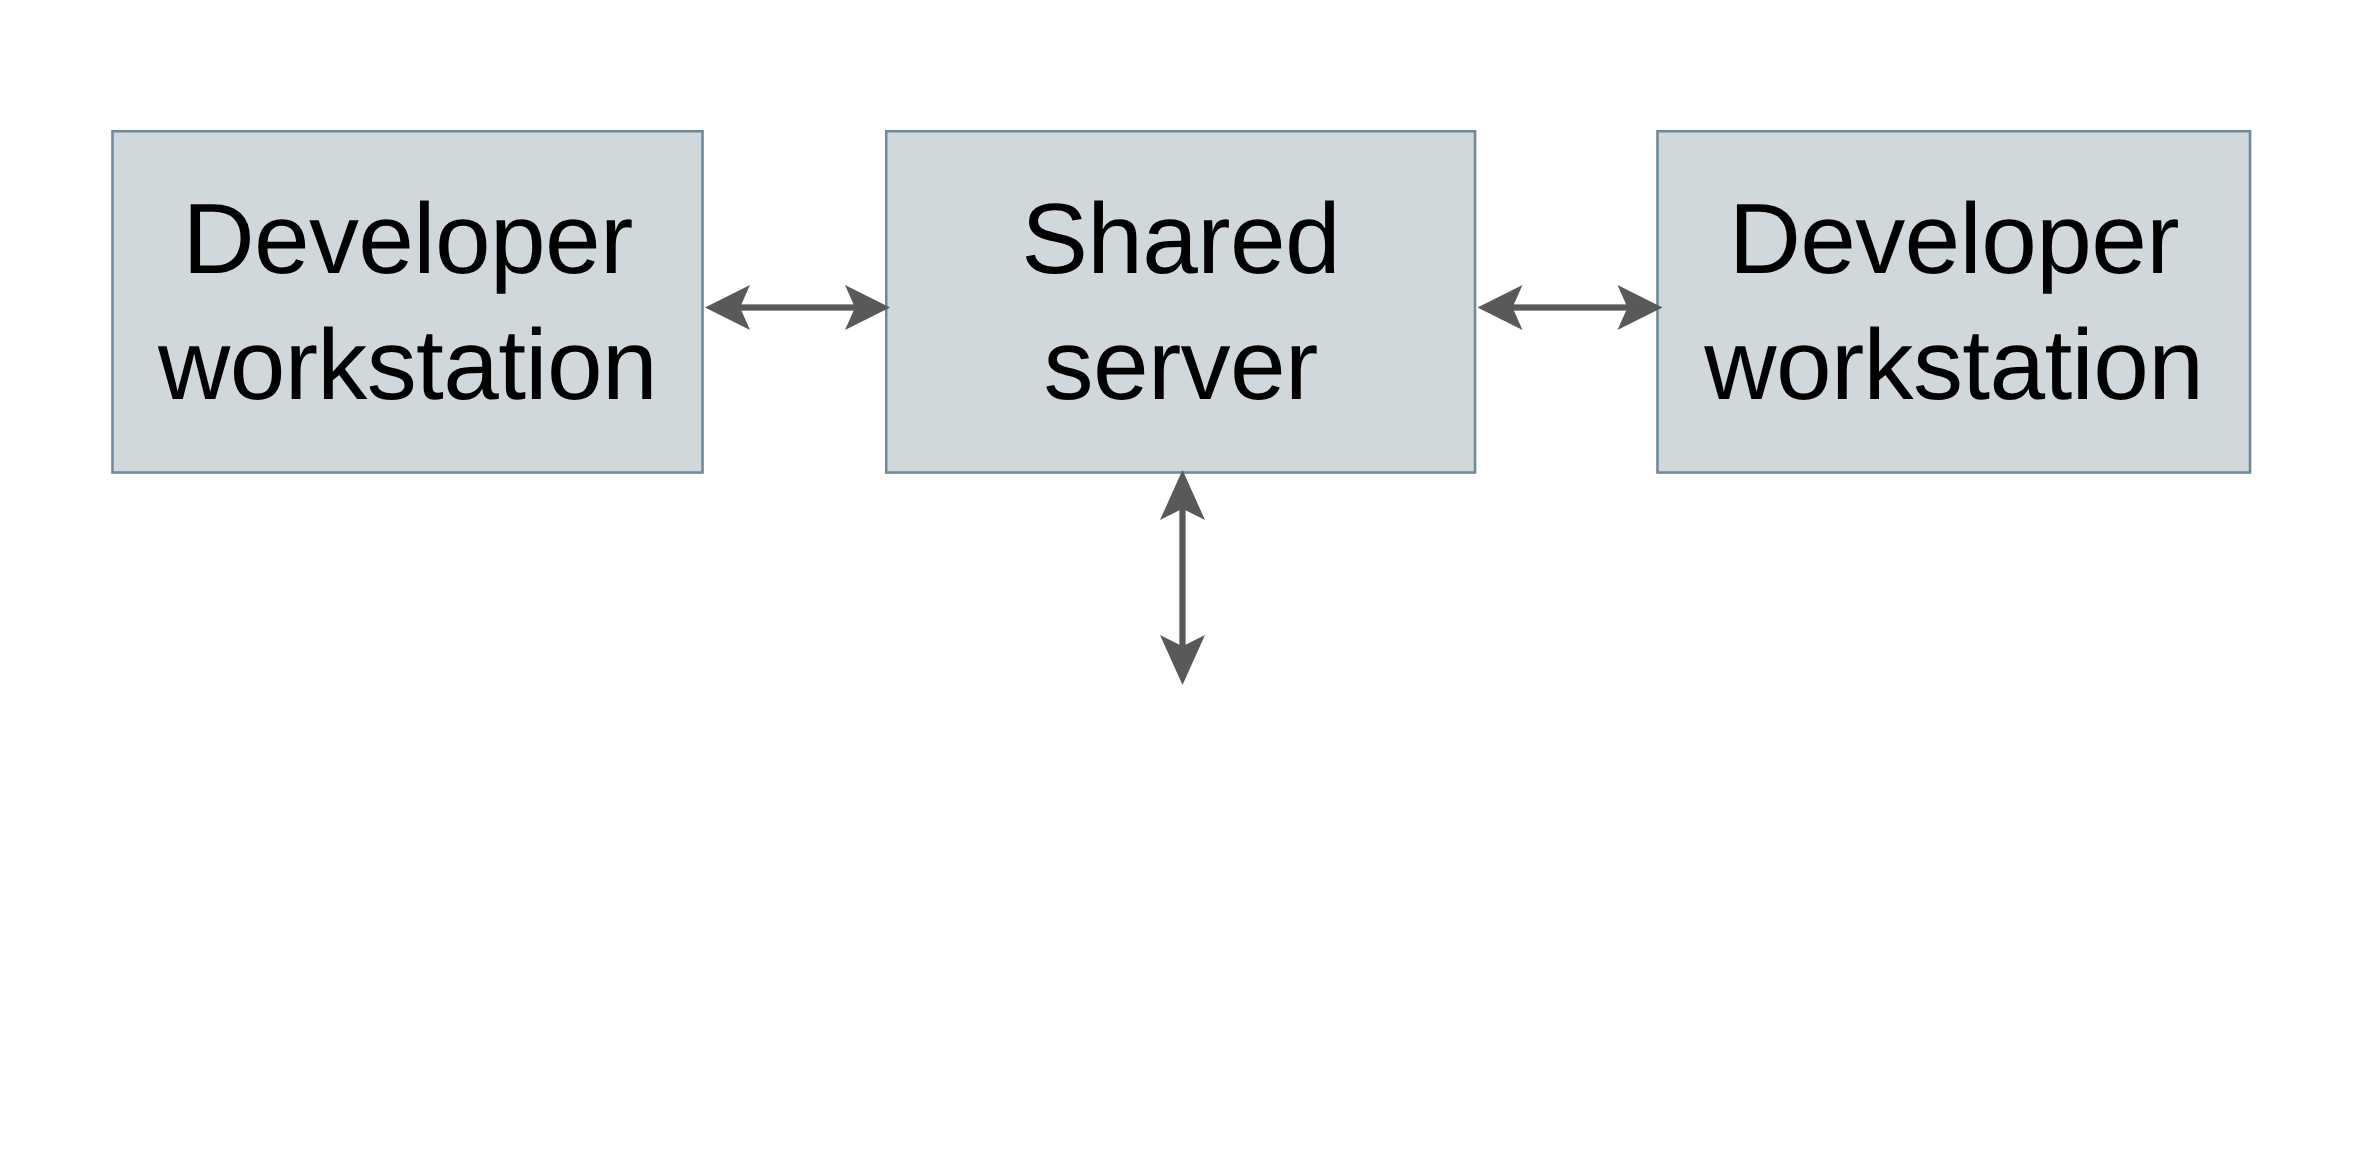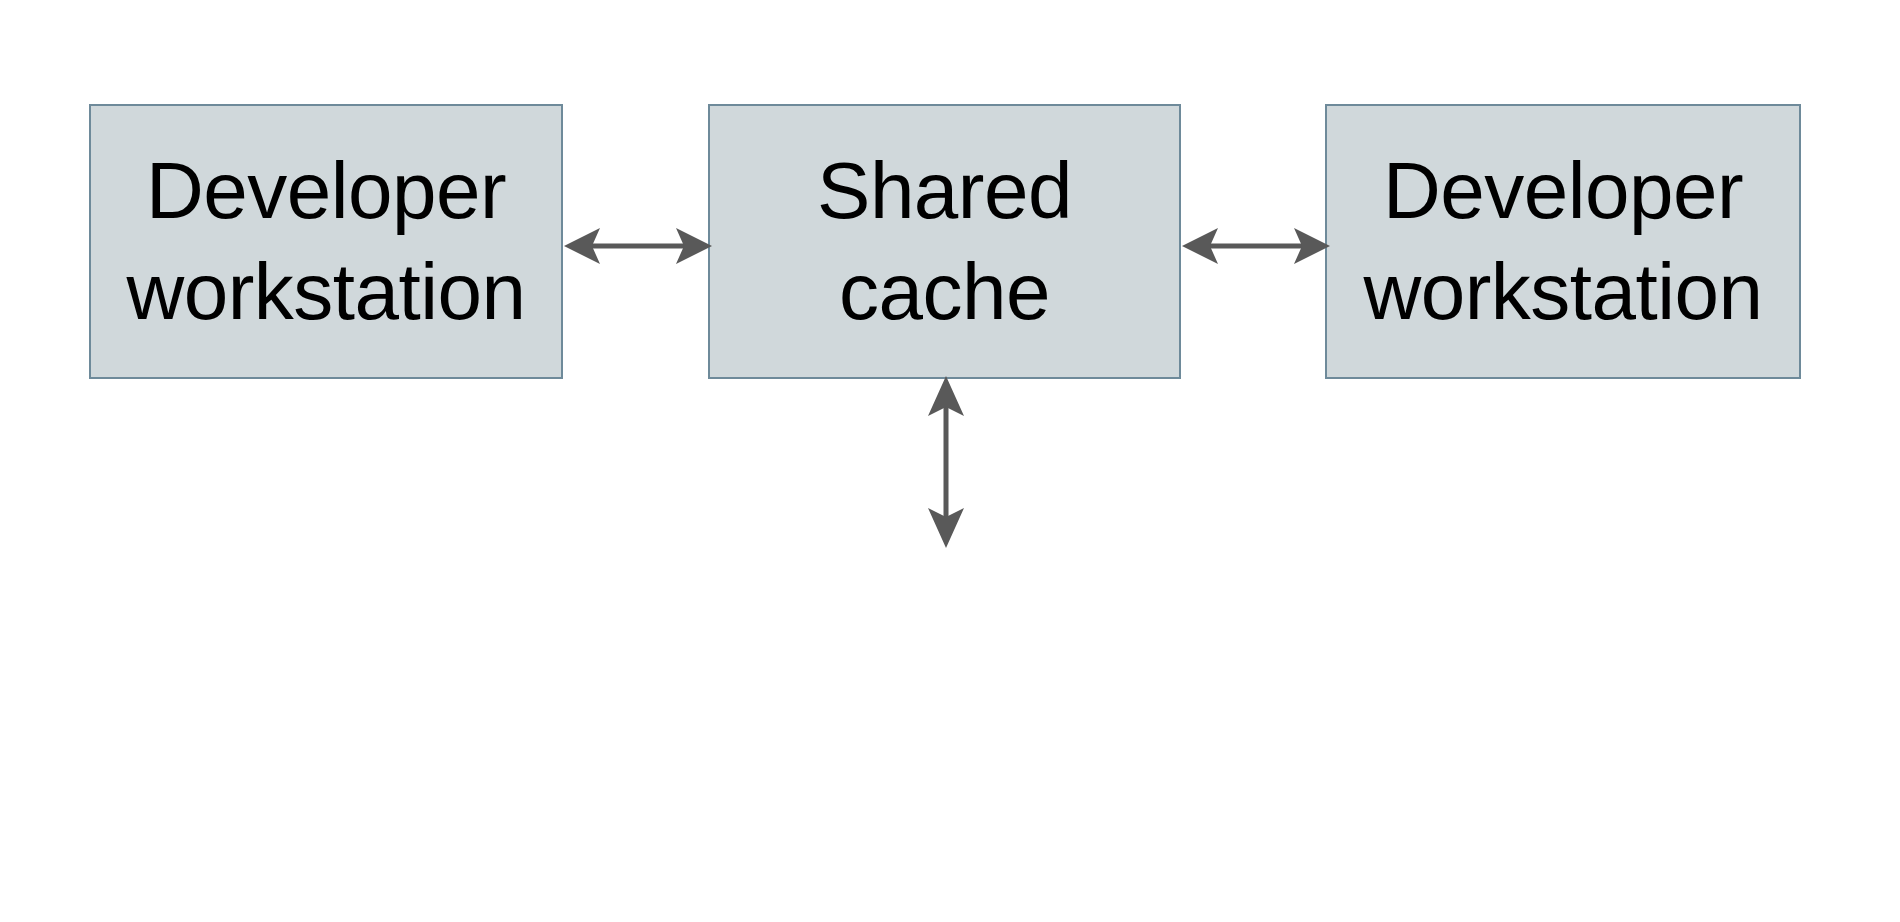--- a/index.html
+++ b/index.html
@@ -55,21 +55,21 @@
 
 <div id="canvas">
 
   <div class="node" id="node-dev-left">
     <span class="node-label">Developer
 workstation</span>
   </div>
 
   <div class="node" id="node-shared">
     <span class="node-label">Shared
-cache</span>
+server</span>
   </div>
 
   <div class="node" id="node-dev-right">
     <span class="node-label">Developer
 workstation</span>
   </div>
 
 
   <svg class="edge" id="edge-left-shared" viewBox="0 0 160 62">
     <g fill="#595959" stroke="none">

